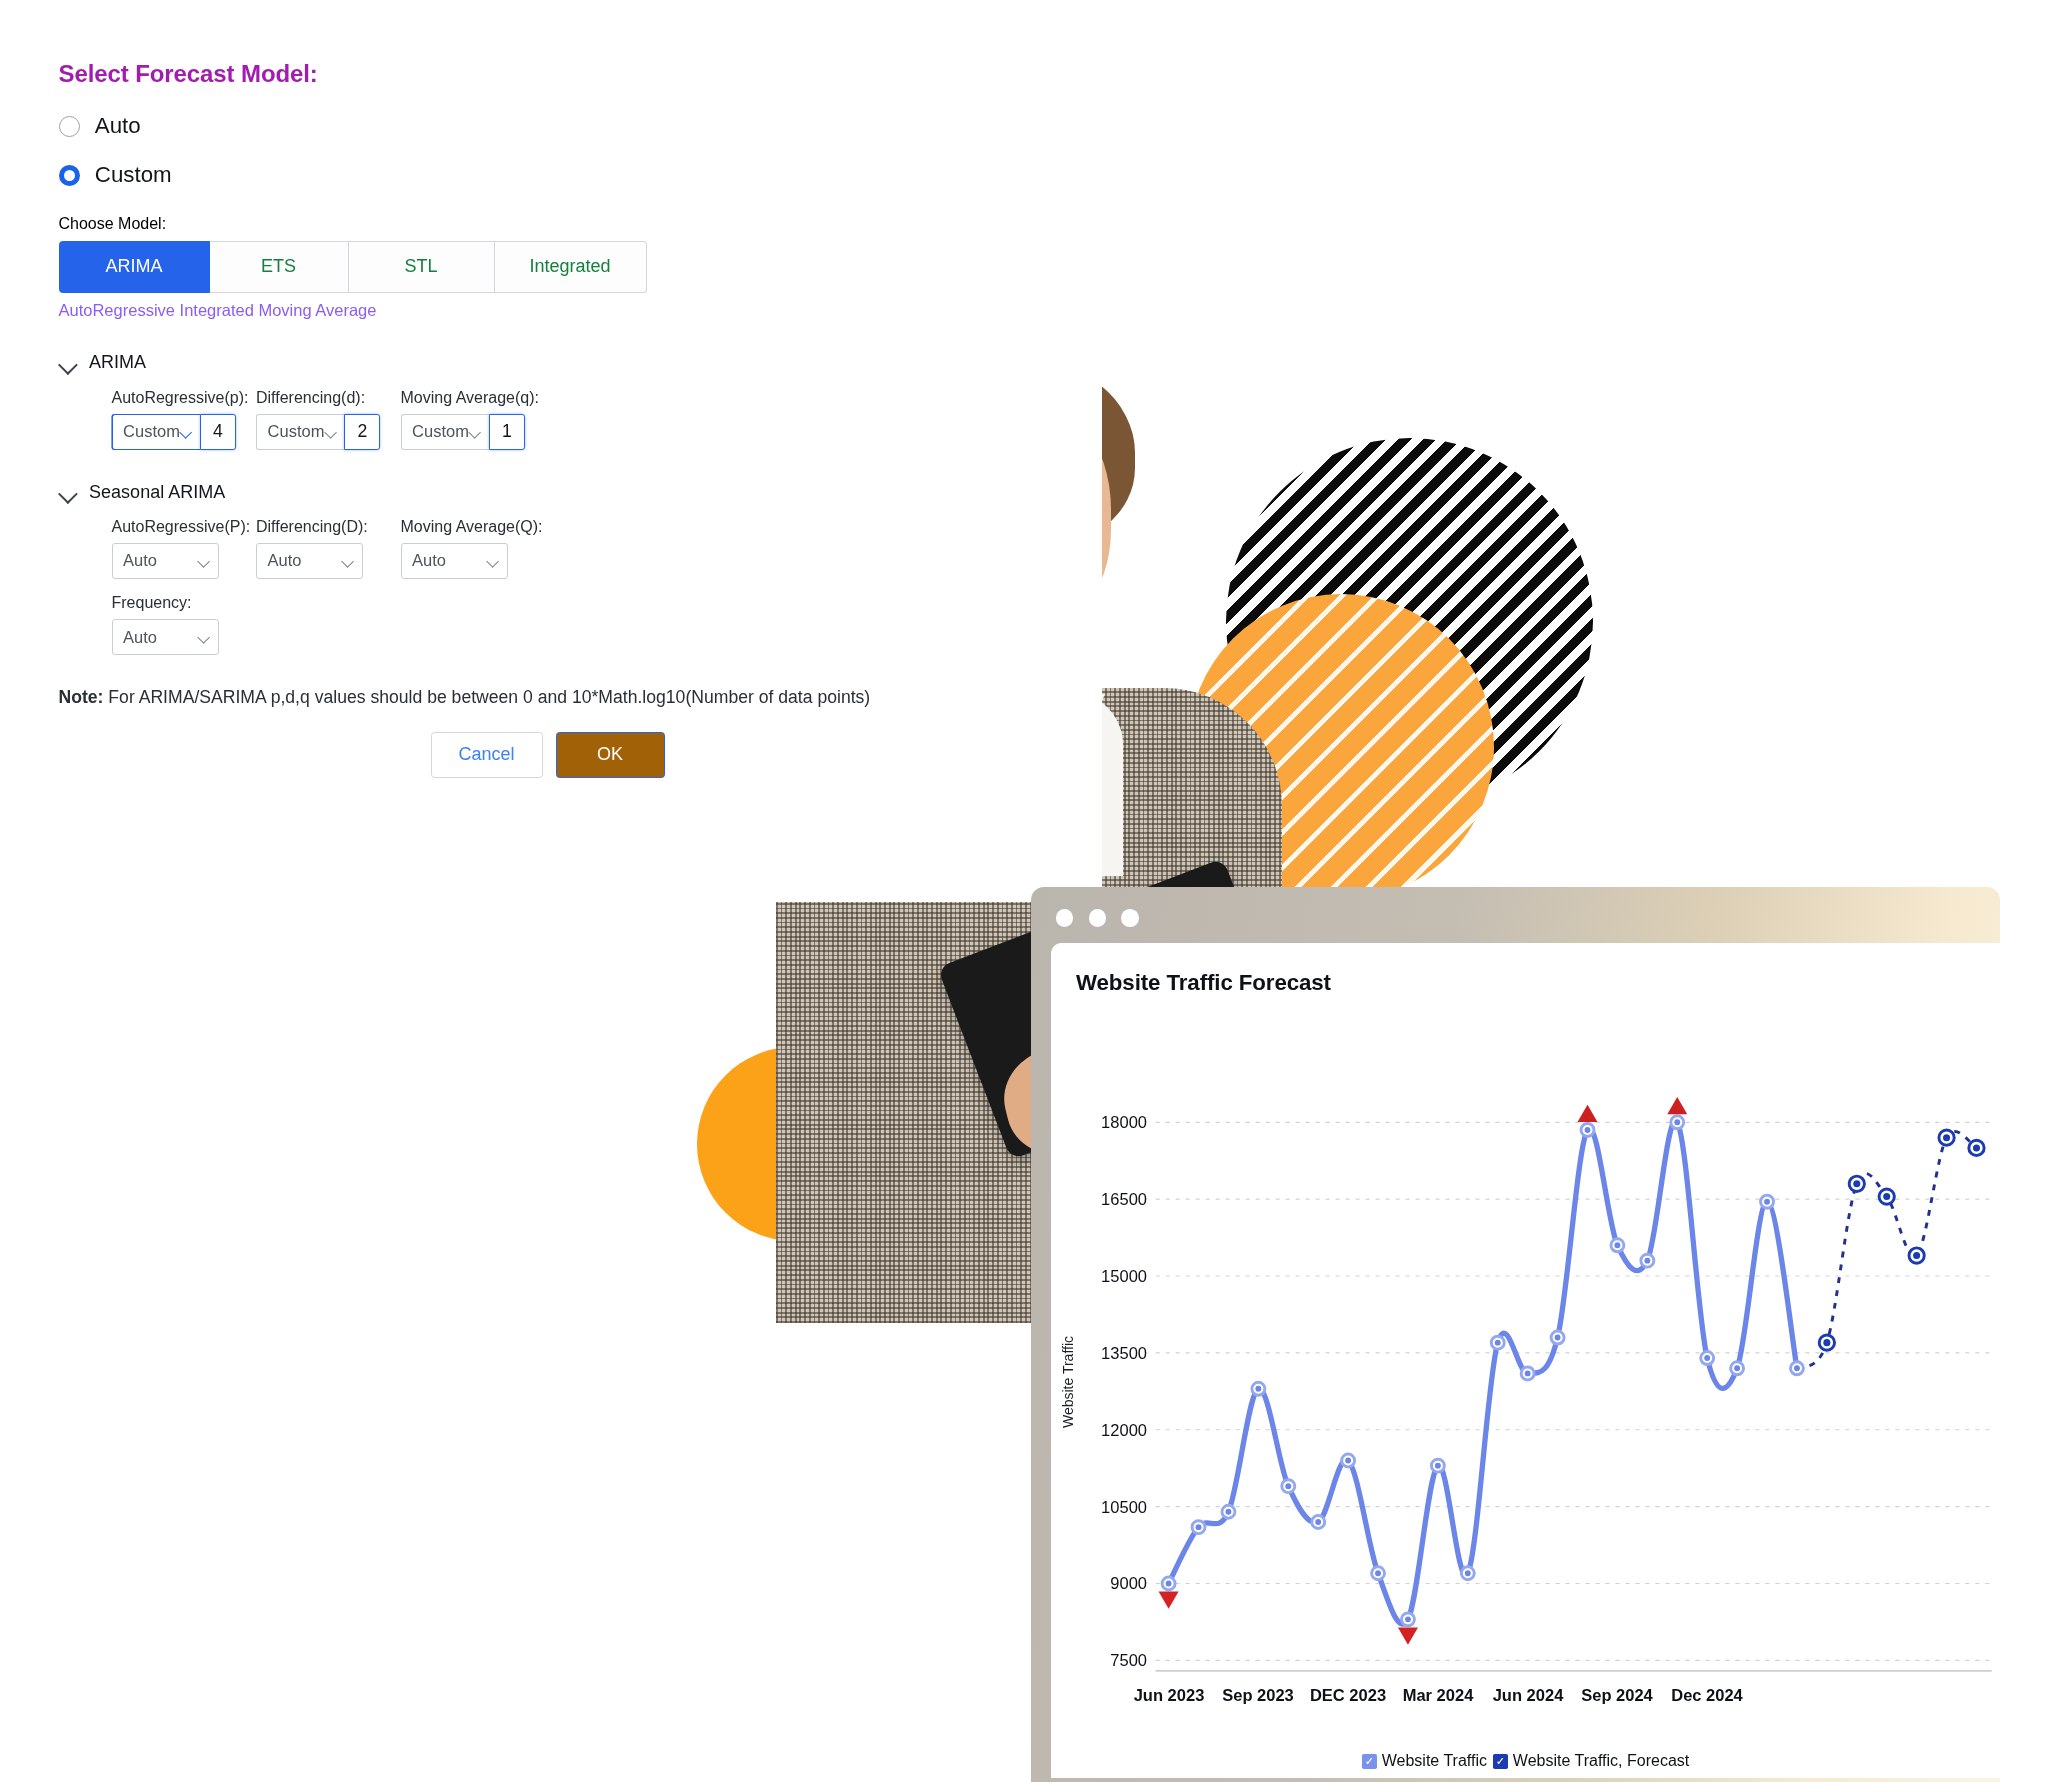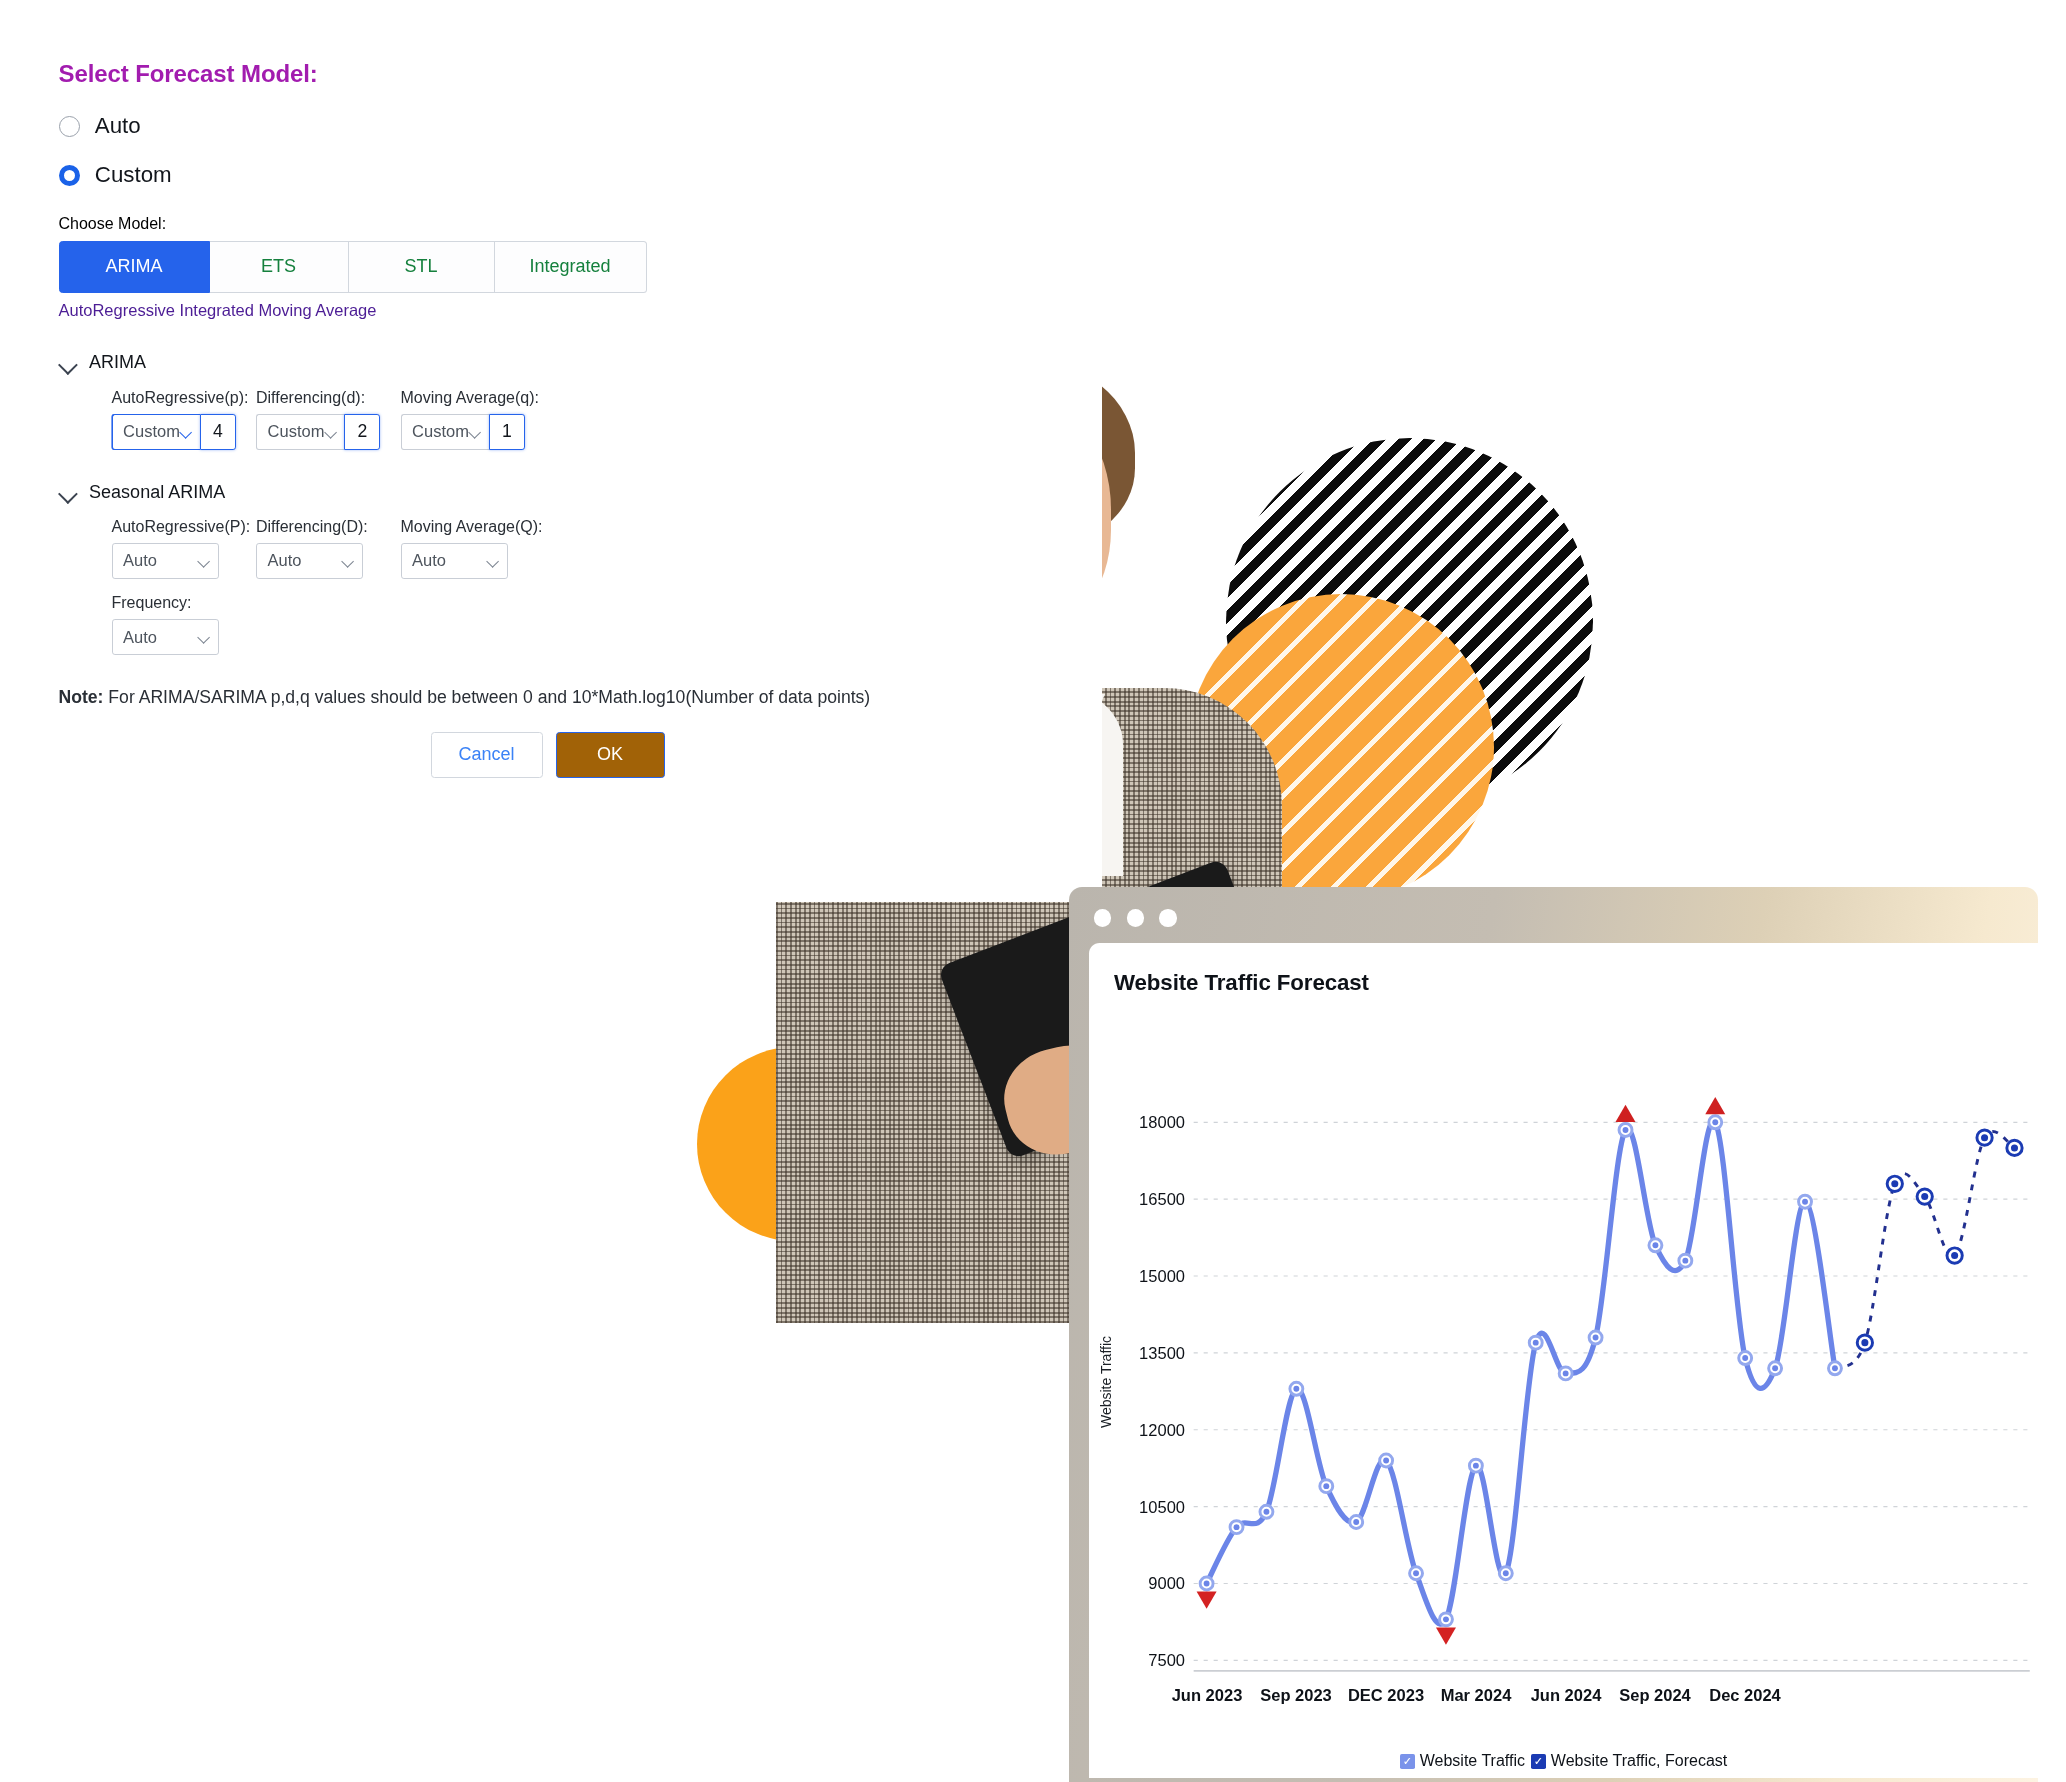--- a/index.html
+++ b/index.html
@@ -153,21 +153,21 @@
   .seg:last-child { border-radius: 0 3.5px 3.5px 0; }
   .seg.active {
     background: #2563eb; color: #ffffff; border-color: #2563eb;
   }
   .seg-w1 { width: 151px; flex: none; }
   .seg-w2 { width: 139px; flex: none; }
   .seg-w3 { width: 146px; flex: none; }
   .seg-w4 { width: 152px; flex: none; }
 
   .seg-caption {
-    margin-top: 8.8px; font-size: 16.5px; color: #4c1d95;
+    margin-top: 8.8px; font-size: 16.5px; color: #8b5cf6;
   }
 
   .section-head {
     display: flex; align-items: center; gap: 13px;
     margin-top: 32px;
   }
   .chev {
     width: 17.6px; height: 17.6px; flex: none; position: relative;
   }
   .chev::before {
@@ -229,21 +229,21 @@
     height: 46px; border-radius: 3.5px; font-size: 18px;
     display: flex; align-items: center; justify-content: center;
     cursor: pointer;
   }
   .btn-cancel { width: 112px; background: #fff; border: 1.2px solid #d2d7de; color: #3b82f6; }
   .btn-ok { width: 109px; background: #a16207; border: 1.2px solid #2563eb; color: #fff; }
 
   
   #chart-window {
     position: absolute;
-    left: 1069px; top: 887px;
+    left: 1031px; top: 887px;
     width: 969px; height: 895px;
     z-index: 6;
     border-radius: 13px 13px 0 0;
     background: linear-gradient(100deg, #bab5ad 0%, #c4bdb2 38%, #ddd0b6 62%, #f6e9cf 82%, #fdf3e2 100%);
     padding: 22.3px 0 0 20px;
     overflow: hidden;
   }
   .win-dots { display: flex; gap: 15.3px; padding-left: 4.7px; }
   .win-dots span {
     width: 17.6px; height: 17.6px; border-radius: 50%; background: #fff; display: block;

